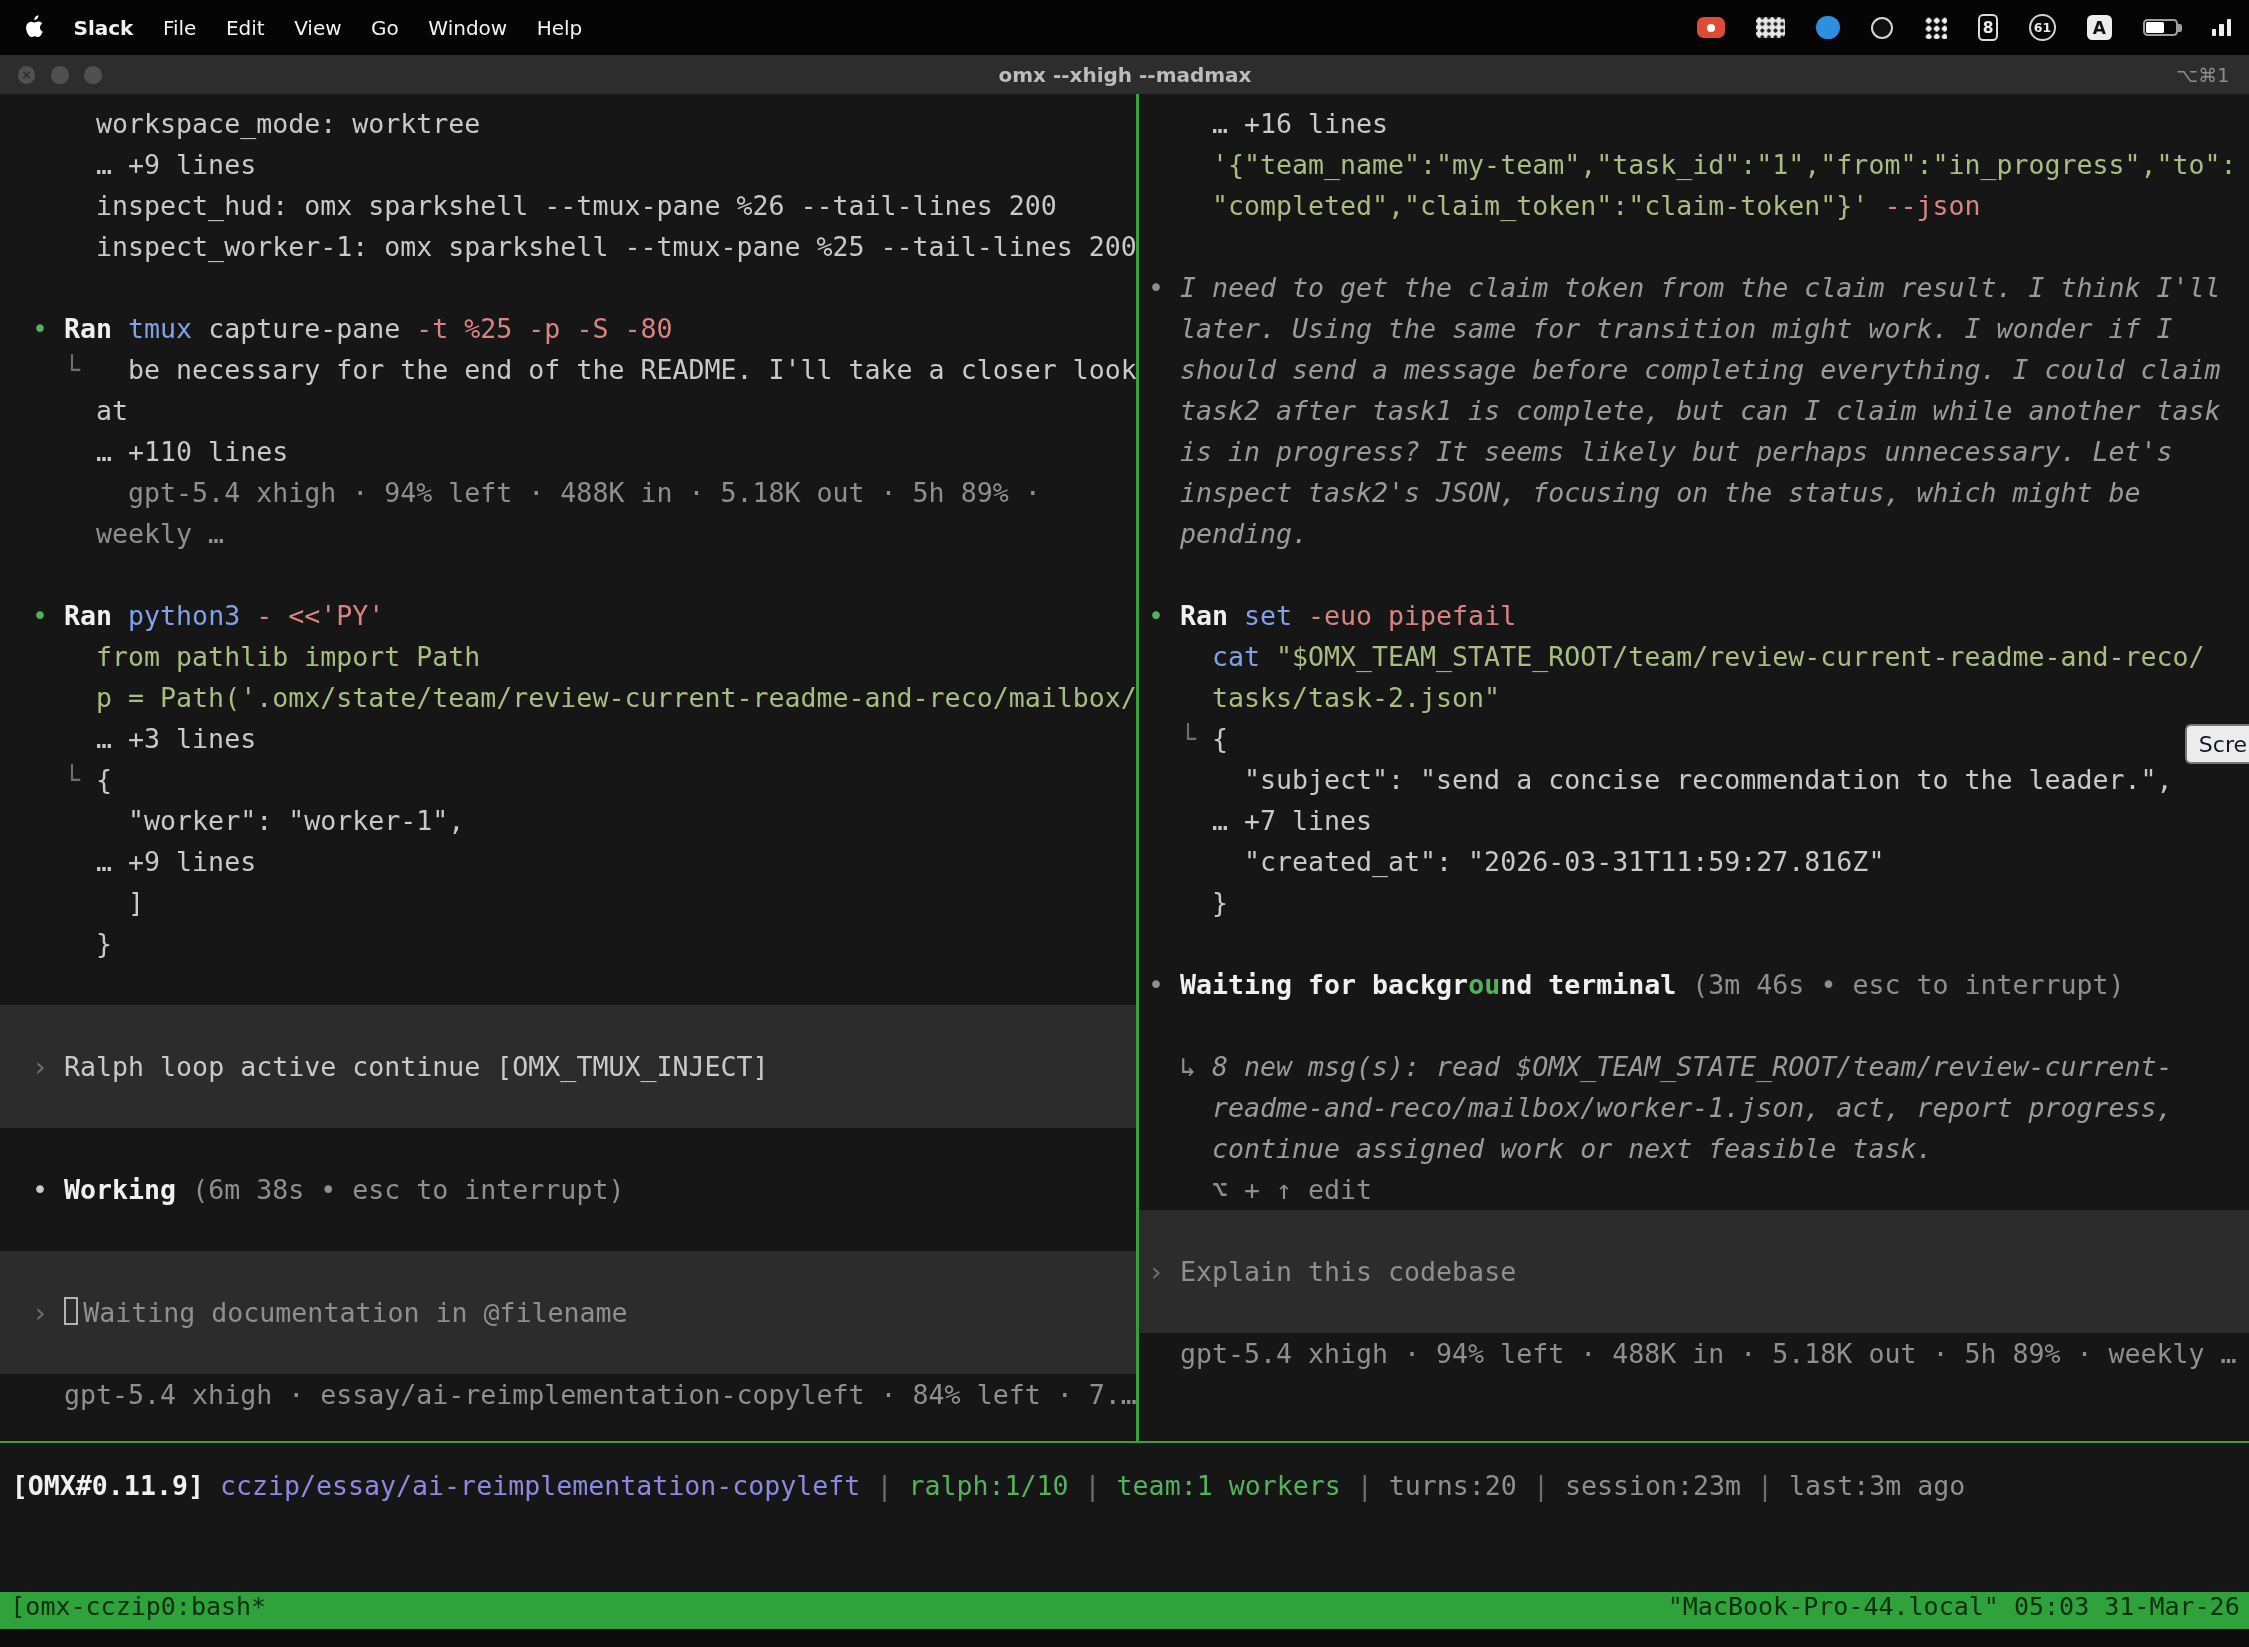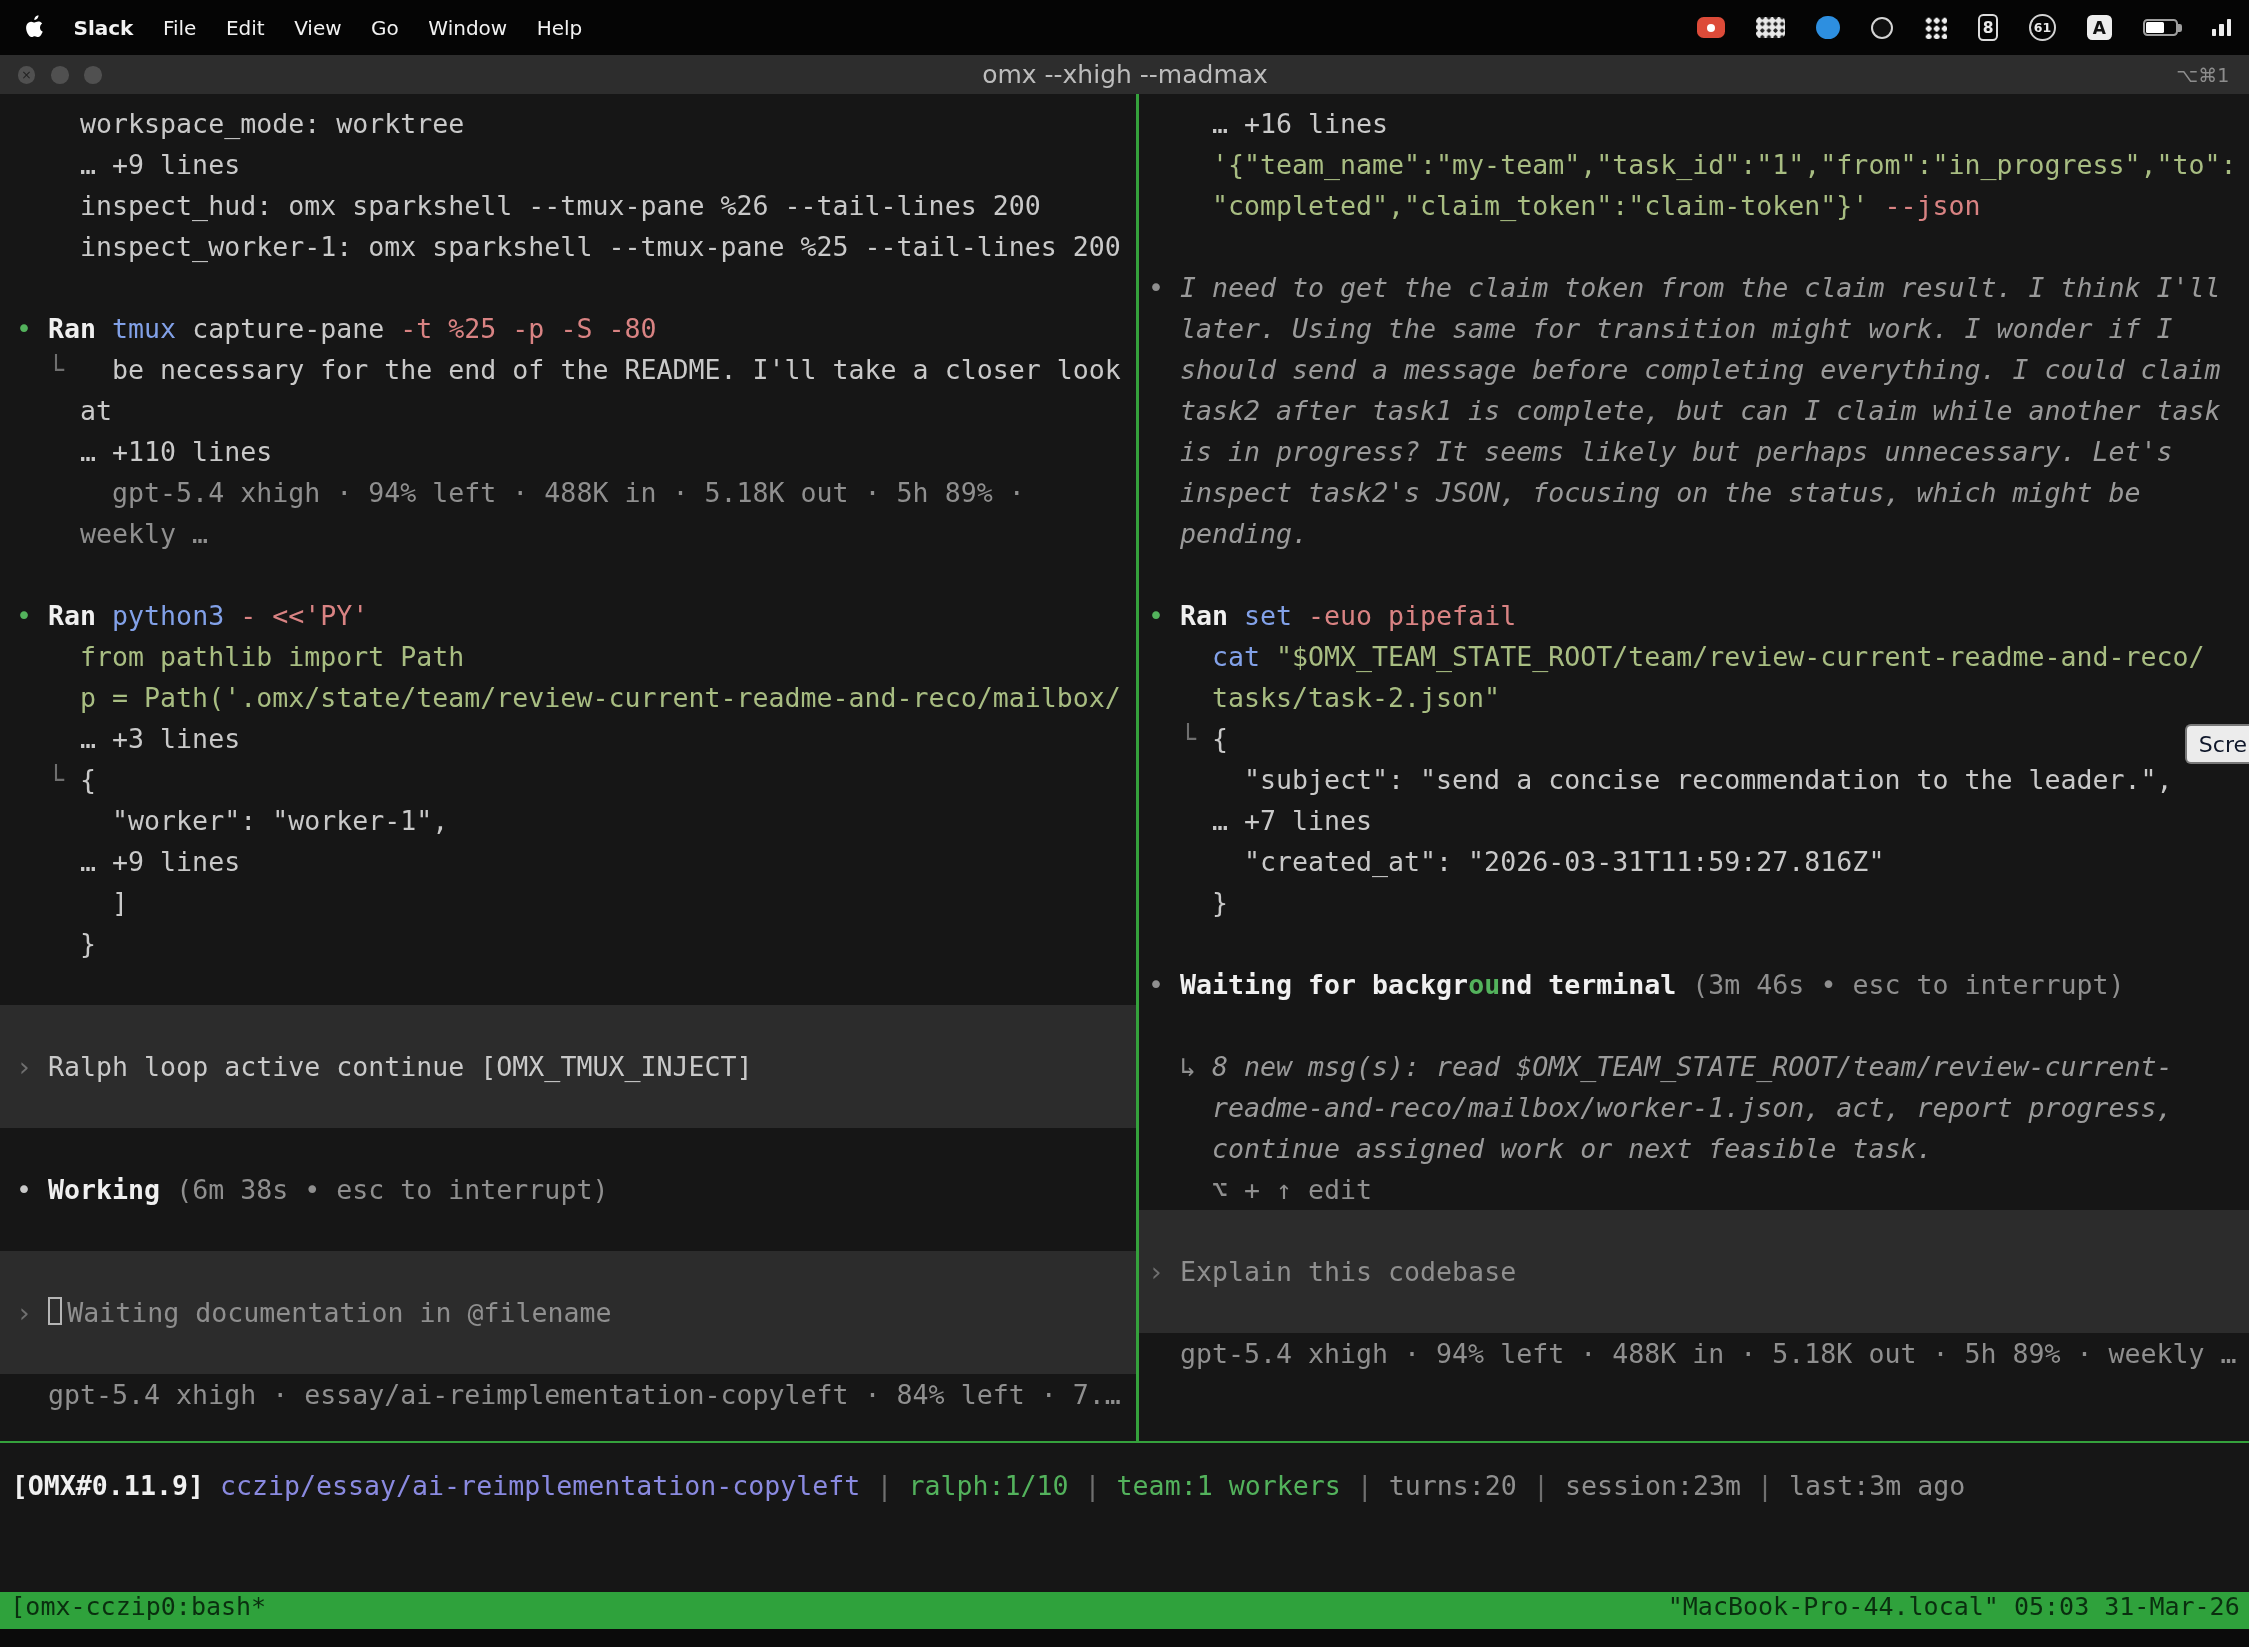--- a/index.html
+++ b/index.html
@@ -26,32 +26,32 @@
   .batt-fill{position:absolute;left:1.5px;top:1.5px;bottom:1.5px;width:17.7px;background:#fff;border-radius:1.5px;}
   .batt-nub{position:absolute;right:-5.9px;top:3.7px;width:3.7px;height:7.4px;background:#9f9f9f;border-radius:0 2.2px 2.2px 0;}
   .signal{align-items:flex-end;}
   .signal i{display:inline-block;width:4.4px;background:#ededed;margin-left:3px;border-radius:0.7px;}
   .signal i:nth-child(1){height:7.4px;}.signal i:nth-child(2){height:12.5px;}.signal i:nth-child(3){height:17.7px;}
 
   
   .titlebar{position:absolute;top:55px;left:0;right:0;height:40px;background:#2d2d2d;border-bottom:0.7px solid #141414;display:flex;align-items:center;justify-content:center;box-sizing:border-box;}
   .traffic{position:absolute;left:17.7px;top:0;height:40px;display:flex;align-items:center;gap:15.5px;}
   .tl{width:17.7px;height:17.7px;border-radius:50%;background:#505050;display:flex;align-items:center;justify-content:center;color:#222;font-size:12.5px;line-height:1;}
-  .title{font-size:25px;font-weight:400;color:#bcbcbc;}
+  .title{font-size:20px;font-weight:700;color:#bcbcbc;}
   .tb-shortcut{position:absolute;right:20.7px;color:#8d8d8d;font-size:19px;}
 
   
   .terminal{position:absolute;top:94px;left:0;right:0;height:1498px;background:#161616;}
   .panes{display:flex;align-items:flex-start;}
   .pane{padding-top:8.9px;box-sizing:border-box;}
   .pane.left{width:1136px;}
   .pane.right{flex:1;}
   .vdiv{width:3px;height:1347px;background:#35a13c;flex:0 0 3px;}
   .row{height:41px;line-height:41px;font-family:"DejaVu Sans Mono",monospace;font-size:26.6px;white-space:pre;overflow:hidden;color:#c9c9c9;}
-  .pane.left .row{padding-left:16px;}
+  .pane.left .row{padding-left:32px;}
   .pane.right .row{padding-left:8.9px;}
   .row.band{background:#2c2c2c;}
   .c-t{color:#c9c9c9;}
   .c-d{color:#8f8f8f;}
   .c-dd{color:#6f6f6f;}
   .c-w{color:#f0f0f0;font-weight:700;}
   .c-b{color:#82a1e8;}
   .c-r{color:#d98383;}
   .c-g{color:#a8bd82;}
   .c-gb{color:#53b25c;}

